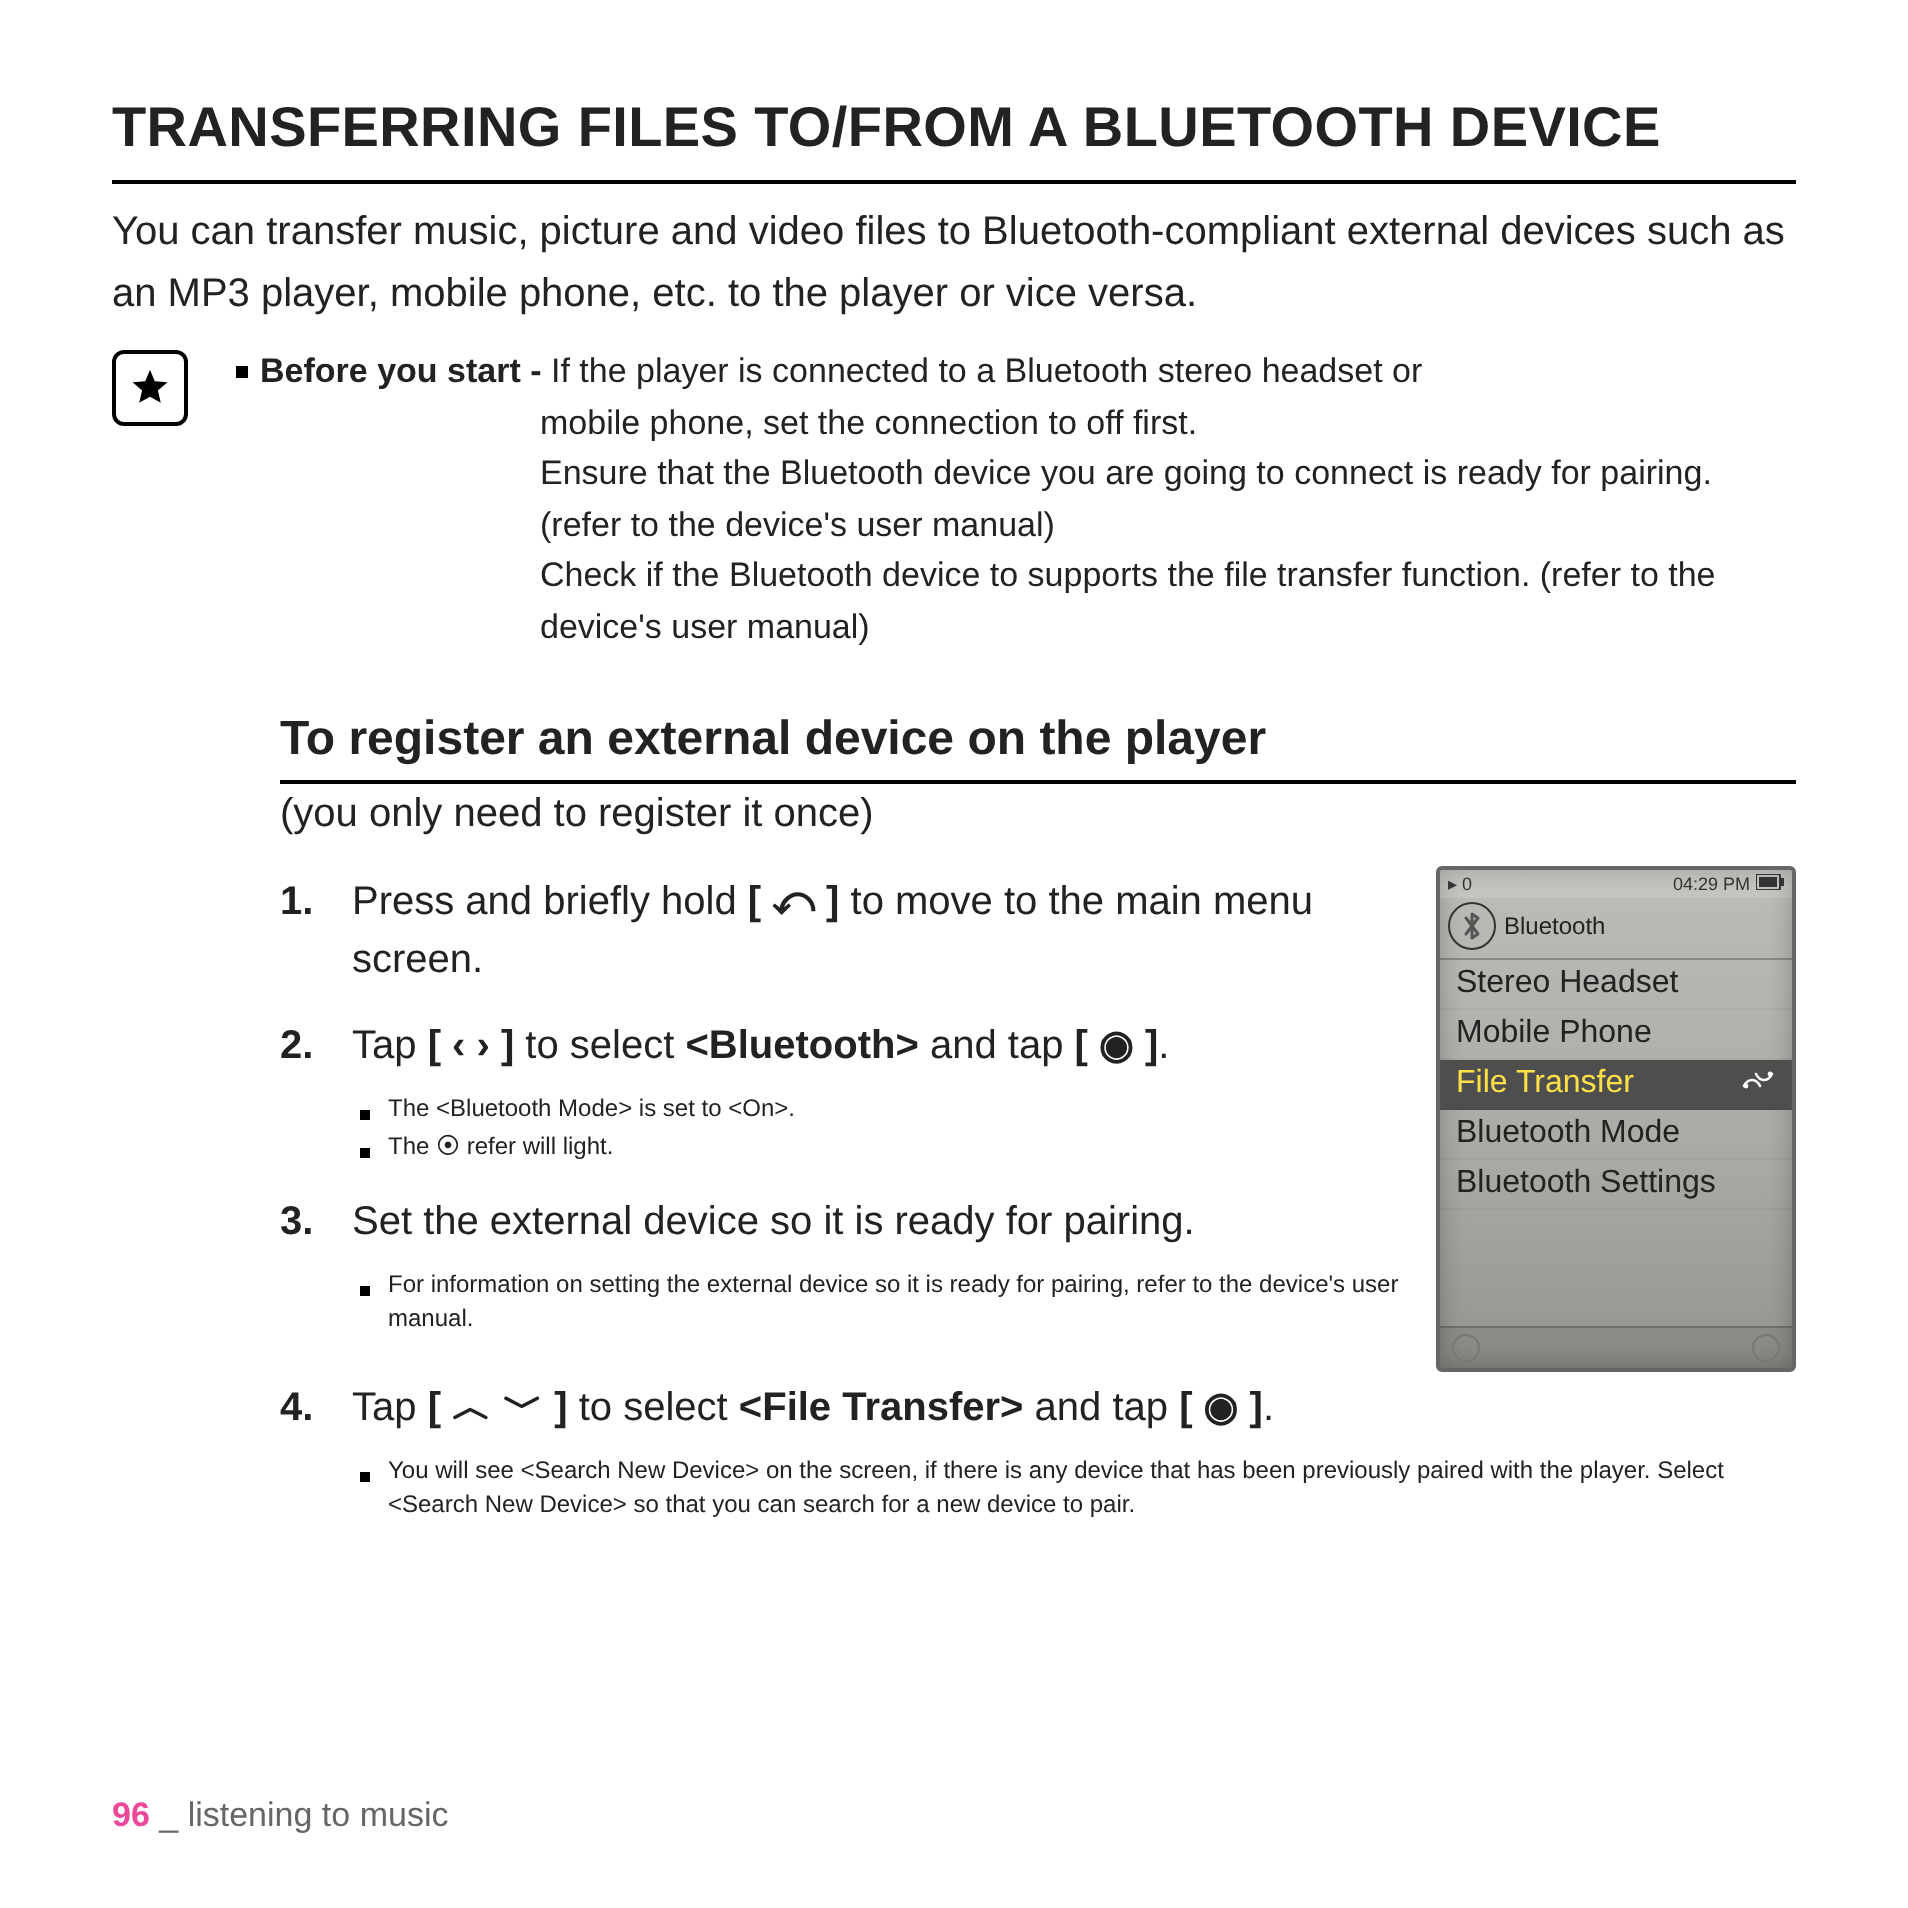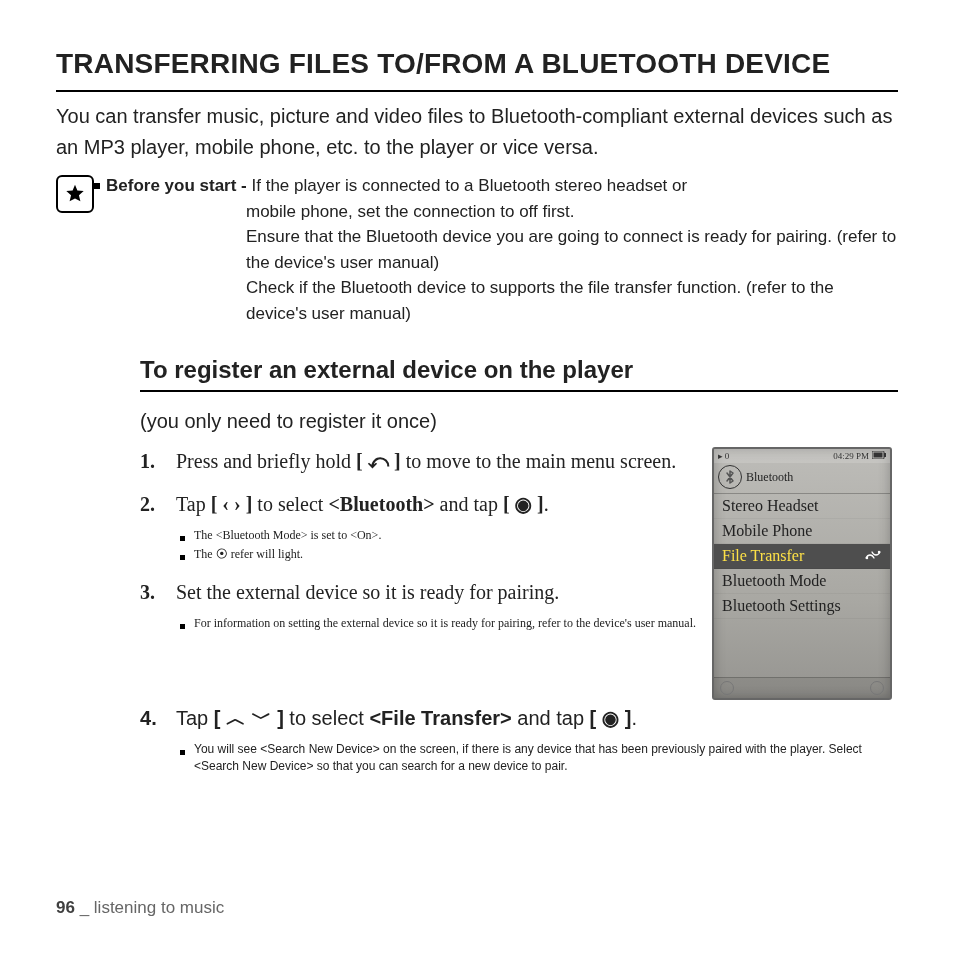--- a/index.html
+++ b/index.html
@@ -30,21 +30,21 @@
     text-transform: uppercase;
   }
   p.intro {
     font-size: 20px;
     line-height: 1.55;
     margin: 9px 0 10px 0;
   }
   .note-row {
     display: flex;
     align-items: flex-start;
-    gap: 0;
+    gap: 24px;
     margin-top: 6px;
   }
   .note-icon-box {
     width: 34px;
     height: 34px;
     border: 2.5px solid #000;
     border-radius: 6px;
     display: flex;
     align-items: center;
     justify-content: center;
@@ -66,27 +66,26 @@
   }
   h2.subhead {
     font-size: 24px;
     font-weight: 700;
     margin: 30px 0 4px 84px;
     border-bottom: 2px solid #000;
     padding-bottom: 6px;
   }
   p.paren {
     font-size: 20px;
-    margin: 18px 0 10px 84px;
+    margin: 4px 0 10px 84px;
   }
   .cols {
     display:flex;
-    align-items:flex-start;
+    align-items:center;
     gap: 16px;
-    font-family: Liberation Serif, serif;
   }
   ol.steps {
     list-style: none;
     padding: 0;
     margin: 4px 0 0 84px;
     counter-reset: step;
     font-size: 20px;
   }
   ol.steps > li {
     counter-increment: step;
@@ -173,21 +172,21 @@
   .screen .bottom .dot {
     width:12px;height:12px;border:1px solid #777;border-radius:50%;
   }
   .footer {
     position:absolute;
     left:56px;
     bottom:36px;
     font-size:17px;
     color:#666;
   }
-  .footer .pn { font-weight:700; color:#404040; }
+  .footer .pn { font-weight:700; color:#ec4899; }
   b { font-weight:700; }
 </style>
 </head>
 <body>
 
 <div class="page">
   <h1 class="title">TRANSFERRING FILES TO/FROM A BLUETOOTH DEVICE</h1>
 
   <p class="intro">You can transfer music, picture and video files to Bluetooth-compliant external devices such as an MP3 player, mobile phone, etc. to the player or vice versa.</p>
 

